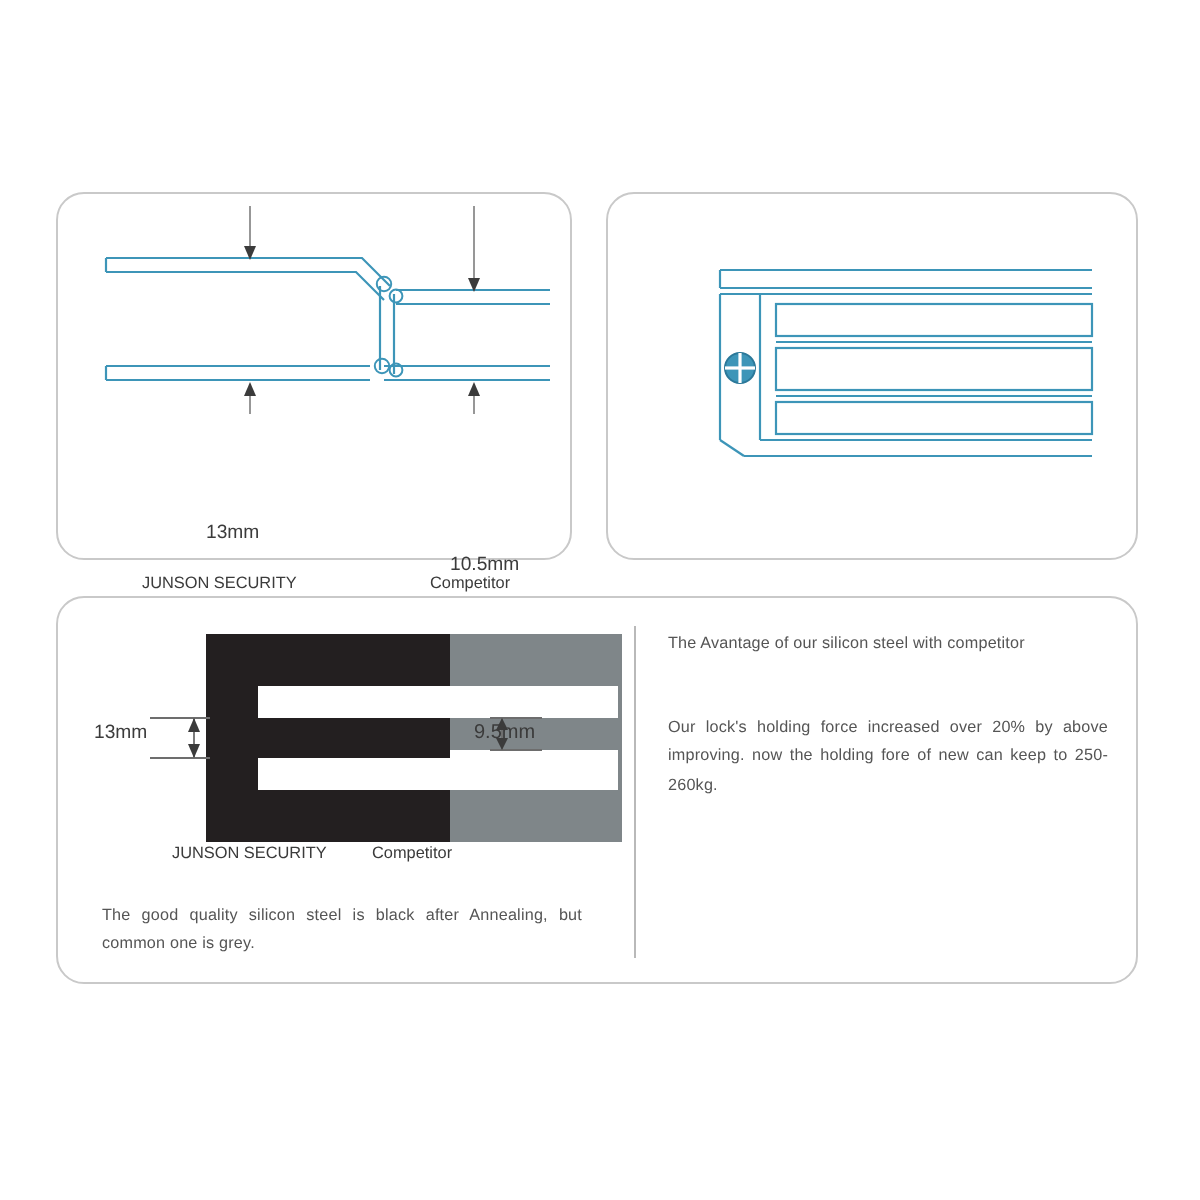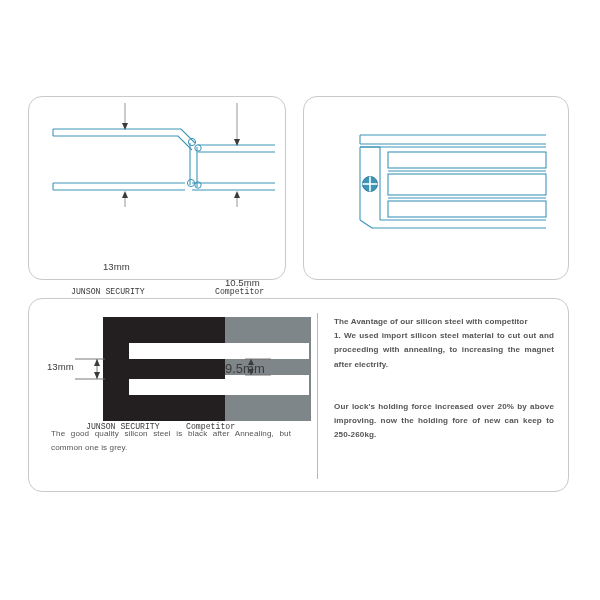--- a/index.html
+++ b/index.html
@@ -64,48 +64,47 @@
     position: absolute;
     font-size: 9.6px;
     color: #3b3b3b;
     white-space: nowrap;
   }
   .brand-label {
     position: absolute;
     font-size: 8.2px;
     color: #3b3b3b;
     white-space: nowrap;
-    font-family: Liberation Mono, monospace;
   }
 
   #plate-13mm   { left: 74px;  top: 164px; }
   #plate-105mm  { left: 196px; top: 180px; }
   #plate-brand-junson { left: 42px;  top: 190px; }
   #plate-brand-comp   { left: 186px; top: 190px; }
   #plate-rule { left: 22px; top: 212px; width: 216px; }
   #plate-text { position: absolute; left: 22px; top: 220px; width: 220px; }
 
   
   #lock-svg { position: absolute; left: 20px; top: 18px; }
 
   
   #core-svg { position: absolute; left: 10px; top: 10px; }
 
   #core-13mm  { left: 18px;  top: 62px;  font-size: 9.6px; }
-  #core-95mm  { left: 196px; top: 62px;  font-size: 13px; text-align: right; }
+  #core-95mm  { left: 208px; top: 62px;  font-size: 10px; text-align: right; }
   #core-brand-junson { left: 57px;  top: 123px; }
   #core-brand-comp   { left: 157px; top: 123px; }
-  #core-text { position: absolute; left: 22px; top: 128px; width: 240px; }
+  #core-text { position: absolute; left: 22px; top: 152px; width: 240px; }
 
   
   #adv-block {
     position: absolute;
     left: 305px; top: 16px; width: 220px;
   }
-  #adv-block .para { margin: 0; font-weight: bold; }
+  #adv-block .para { margin: 0; }
   #adv-block .gap { height: 14px; }
 </style>
 </head>
 <body>
 
 <div class="sheet">
 
   <div class="card" id="card-plate">
 
     <svg id="plate-svg" width="246" height="160" viewBox="0 0 246 160">
@@ -235,20 +234,19 @@
     <div class="dim-label" id="core-13mm">13mm</div>
     <div class="dim-label" id="core-95mm">9.5mm</div>
 
     <div class="brand-label" id="core-brand-junson">JUNSON SECURITY</div>
     <div class="brand-label" id="core-brand-comp">Competitor</div>
 
     <div class="para" id="core-text">The good quality silicon steel is black after Annealing, but common one is grey.</div>
 
     <div id="adv-block">
       <div class="para para-first-line">The Avantage of our silicon steel with competitor</div>
-      <div class="para">1. We used import silicon steel material to cut out and proceeding with annealing, to increasing the magnet after electrify.</div>
       <div class="gap"></div>
       <div class="gap"></div>
       <div class="para">Our lock's holding force increased over 20% by above improving. now the holding fore of new can keep to 250-260kg.</div>
     </div>
   </div>
 
 </div>
 
 </body></html>

